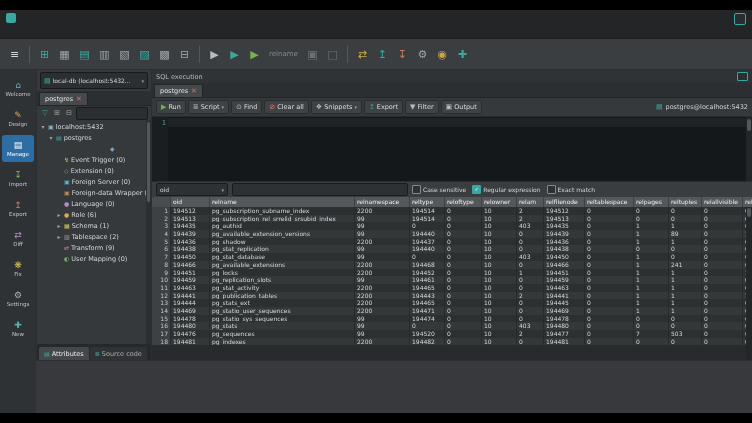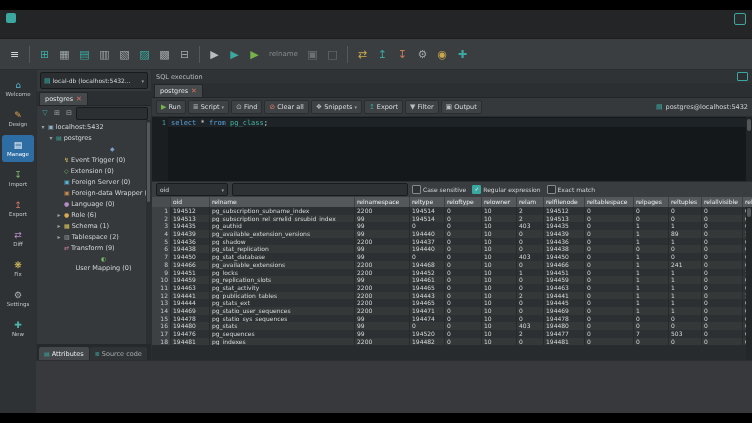--- a/index.html
+++ b/index.html
@@ -243,21 +243,21 @@
               <div class="tree-row" style="padding-left: 19px;">
                 <span class="tree-exp">▸</span>
                 <span class="tree-ico" style="color: rgb(159, 164, 167);">▥</span>
                 <span class="tree-label">Tablespace (2)</span>
               </div>
               <div class="tree-row" style="padding-left: 19px;">
                 <span class="tree-exp"></span>
                 <span class="tree-ico" style="color: rgb(201, 123, 162);">⇄</span>
                 <span class="tree-label">Transform (9)</span>
               </div>
-              <div class="tree-row" style="padding-left: 19px; flex-direction: column;">
+              <div class="tree-row" style="padding-left: 19px;">
                 <span class="tree-exp"></span>
                 <span class="tree-ico" style="color: rgb(124, 191, 107);">◐</span>
                 <span class="tree-label">User Mapping (0)</span>
               </div>
             </div>
           <div class="tree-scroll">
               <div class="tree-thumb"></div>
             </div>
         </div>
         <div class="btabs" id="explorer-bottom-tabs">
@@ -320,21 +320,20 @@
             </button>
             <span class="status">
               <span class="si">▤</span>
               <span>postgres@localhost:5432</span>
             </span>
           </div>
         <div class="editor">
           <div class="gutter">1</div>
           <div class="code">
             <div class="curline"></div>
-            <div class="codeline" id="code-line"><span class="tk-kw">select</span><span class="tk-pl"> * </span><span class="tk-kw">from</span><span class="tk-pl"> </span><span class="tk-id">pg_class</span><span class="tk-pl">;</span></div>
           </div>
           <div class="ed-scroll">
               <div class="ed-thumb"></div>
             </div>
         </div>
         <div class="filterrow">
           <div class="fcombo">
             <span>oid</span>
             <span class="caret">▾</span>
           </div>

